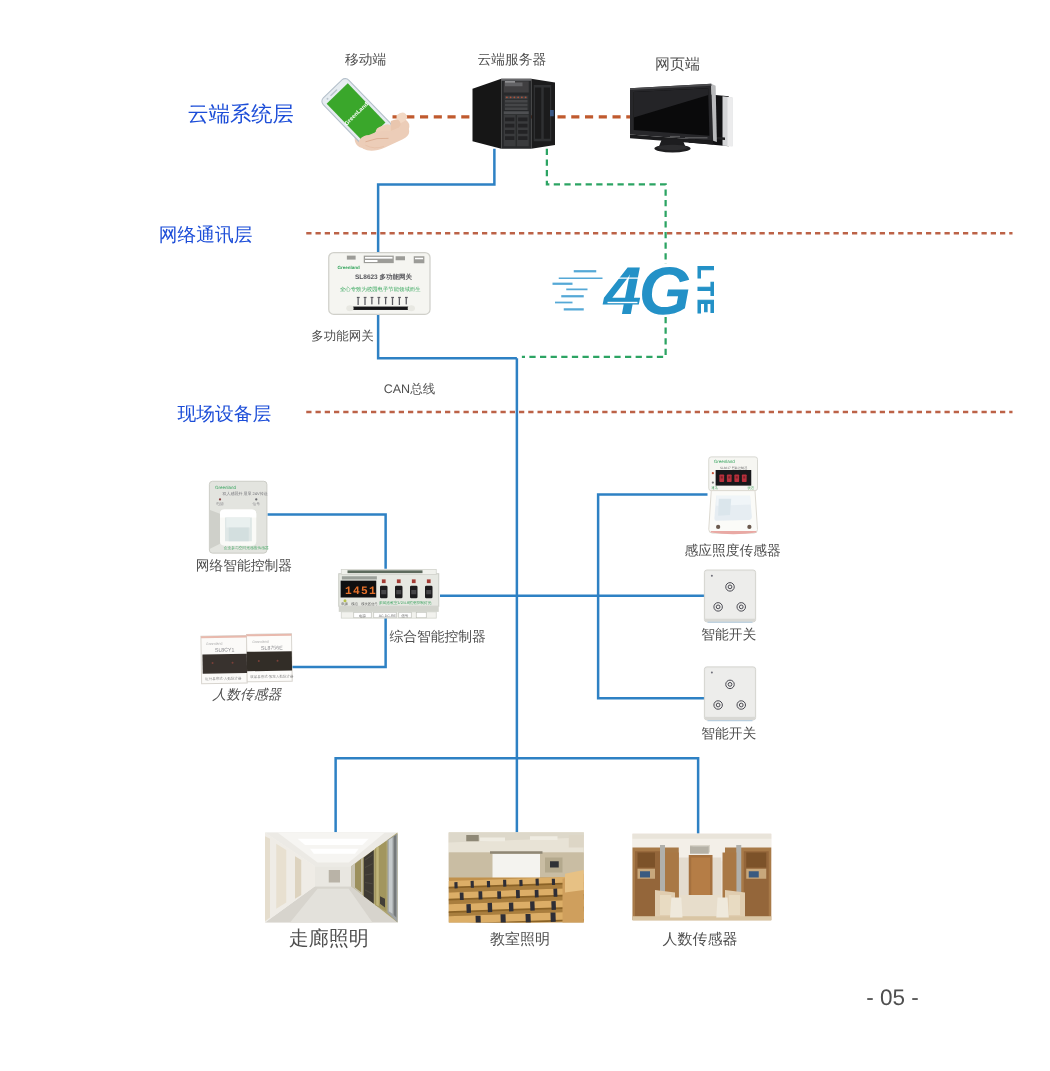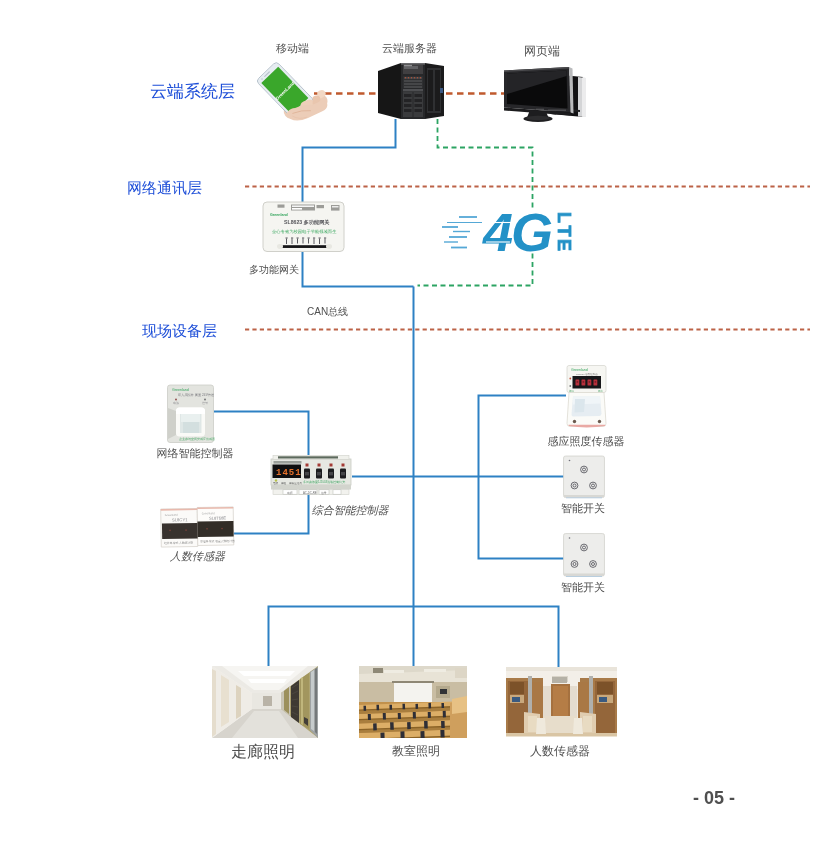--- a/index.html
+++ b/index.html
@@ -480,31 +480,31 @@
 <div class="layer" style="left:142px;top:321.5px;font-size:15px;">现场设备层</div>
 
 <div class="lbl" style="left:276px;top:42px;">移动端</div>
 <div class="lbl" style="left:382px;top:42px;">云端服务器</div>
 <div class="lbl" style="left:524px;top:45px;font-size:12px;">网页端</div>
 
 <div class="lbl" style="left:249px;top:263px;width:49px;text-align:center;font-size:10px;">多功能网关</div>
 <div class="lbl" style="left:307px;top:260.5px;font-size:10px;margin-top:44px;">CAN总线</div>
 
 <div class="lbl" style="left:155px;top:447px;width:80px;text-align:center;">网络智能控制器</div>
-<div class="lbl" style="left:310px;top:504px;width:80px;text-align:center;font-style:italic;">综合智能控制器</div>
+<div class="lbl" style="left:310px;top:504px;width:80px;text-align:center;">综合智能控制器</div>
 <div class="lbl" style="left:165px;top:550px;width:60px;text-align:right;font-style:italic;">人数传感器</div>
 <div class="lbl" style="left:542px;top:435px;width:88px;text-align:center;">感应照度传感器</div>
 <div class="lbl" style="left:560px;top:502px;width:46px;text-align:center;">智能开关</div>
 <div class="lbl" style="left:560px;top:581px;width:46px;text-align:center;">智能开关</div>
 
 <div class="lbl" style="left:231px;top:744.5px;width:60px;text-align:center;font-size:16px;">走廊照明</div>
 <div class="lbl" style="left:386px;top:744.5px;width:60px;text-align:center;font-size:12px;">教室照明</div>
 <div class="lbl" style="left:530px;top:744.5px;width:60px;text-align:center;font-size:12px;">人数传感器</div>
 
-<div style="position:absolute;left:664px;top:788px;width:100px;text-align:center;color:#4f4f4f;font-size:18px;font-weight:bold;">- 05 -</div>
+<div style="position:absolute;left:664px;top:788px;width:100px;text-align:center;color:#4f4f4f;font-size:18px;font-weight:normal;">- 05 -</div>
 
 <svg width="840" height="857" viewBox="0 0 840 857">
   <rect x="482" y="211" width="74" height="42" fill="#ffffff"></rect>
   <g fill="#2391c7">
     <text x="483" y="251" font-family="Liberation Sans" font-size="54" font-weight="bold" font-style="italic" letter-spacing="-2">4G</text>
     <g font-family="Liberation Sans" font-size="18" font-weight="bold" stroke="#2391c7" stroke-width="0.8">
       <text x="558" y="212" transform="rotate(90 558 212)">L</text>
       <text x="558" y="225.5" transform="rotate(90 558 225.5)">T</text>
       <text x="558" y="239" transform="rotate(90 558 239)">E</text>
     </g>

